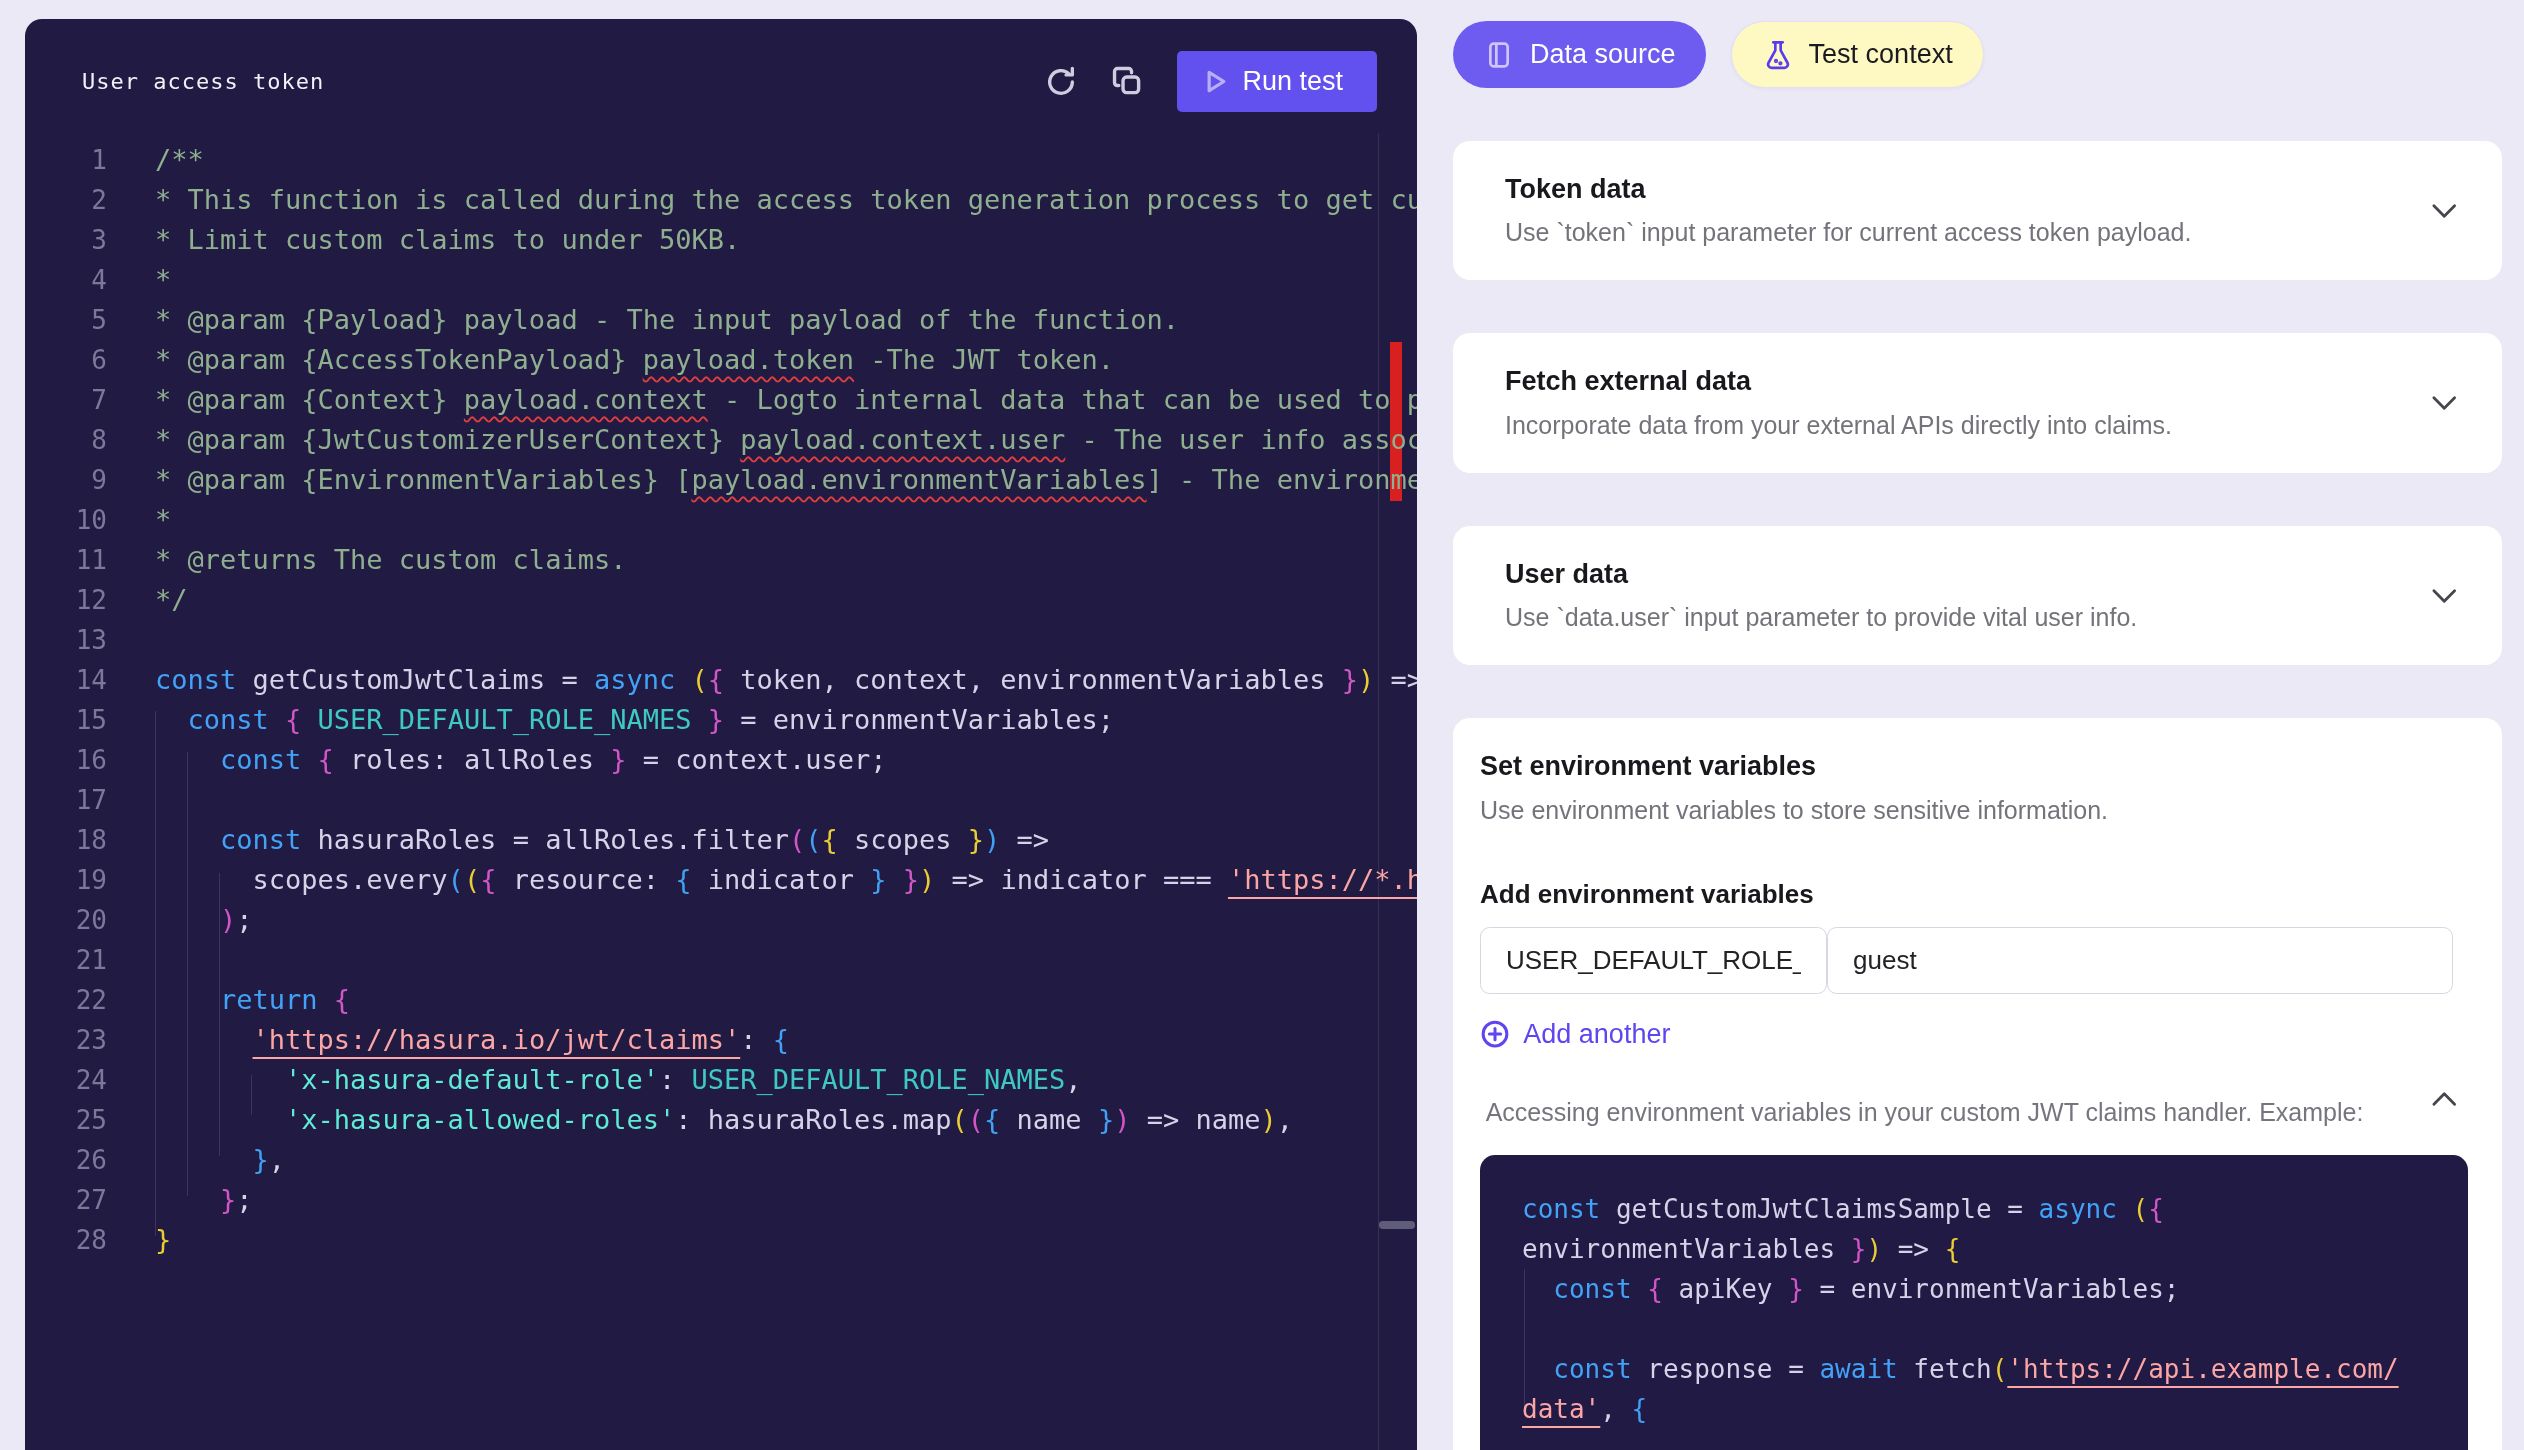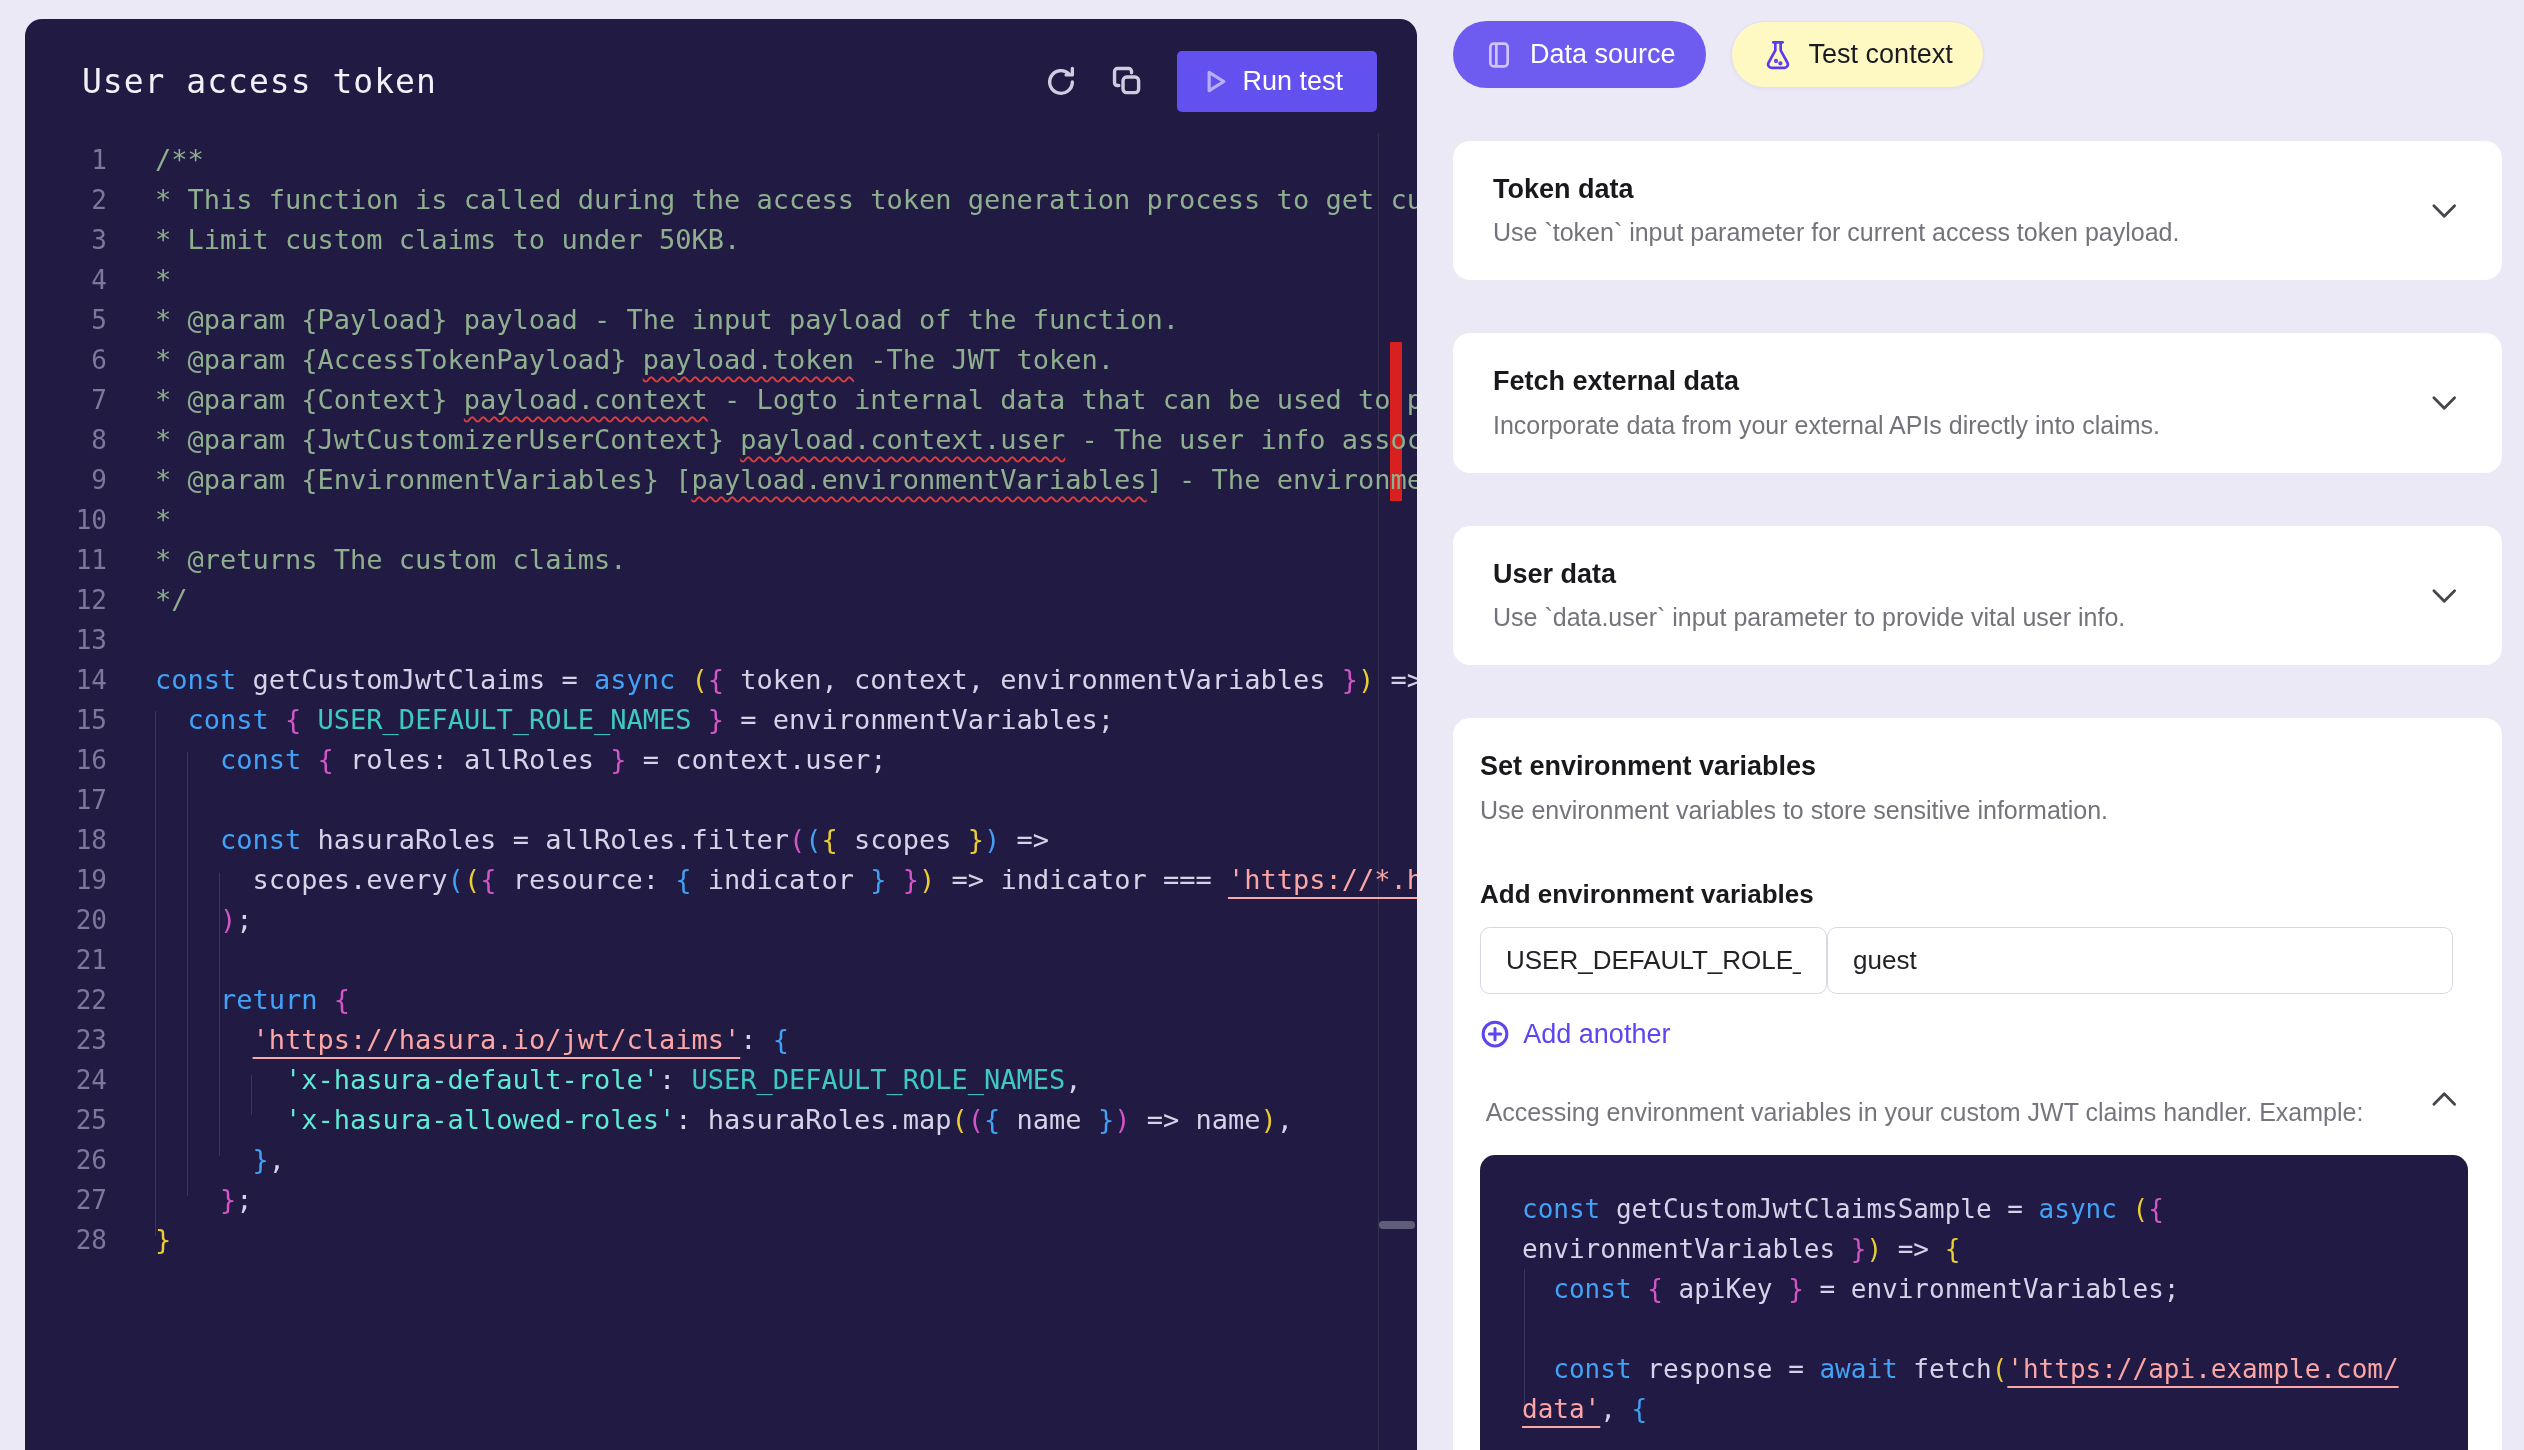--- a/index.html
+++ b/index.html
@@ -10,21 +10,21 @@
   .editor {
     position:absolute; left:25px; top:19px; width:1392px; height:1502px;
     background:#211b43; border-radius:17px; overflow:hidden;
   }
   .editor-header {
     height:93px; padding:32px 40px 0 57px;
     display:flex; align-items:center;
   }
   .editor-title {
     font-family:"DejaVu Sans Mono", monospace;
-    font-size:33px; color:#f2f0f8; letter-spacing:1px; flex:none;
+    font-size:22px; color:#f2f0f8; letter-spacing:1px; flex:none;
   }
   .header-spacer { flex:1; }
   .icon-btn {
     width:42px; height:42px; border:none; background:transparent; cursor:pointer;
     display:flex; align-items:center; justify-content:center; margin-left:25px; flex:none;
   }
   .icon-btn svg { stroke:#cfccdf; fill:none; stroke-width:2.4; stroke-linecap:round; stroke-linejoin:round; }
   .run-btn {
     margin-left:28.5px; flex:none; height:61px; padding:0 34px 0 27px;
     background:#6351ef; border:none; border-radius:5px; cursor:pointer;
@@ -61,21 +61,21 @@
   .tabs { display:flex; gap:25px; align-items:center; }
   .tab {
     height:67px; border-radius:950px; display:flex; align-items:center; gap:15px;
     padding:0 30px; font-size:27px; cursor:pointer; border:none; font-family:"Liberation Sans",sans-serif;
   }
   .tab.active { background:#6e5cf1; color:#ffffff; font-weight:500; }
   .tab.inactive { background:#fef9c3; color:#1a1a20; border:1px solid #e3e0f2; box-shadow:0 1px 3.8px rgba(40,30,90,0.05); }
 
   .card {
     background:#ffffff; border-radius:17px; margin-top:53px;
-    padding:32px 40px; position:relative; cursor:pointer;
+    padding:32px 52px; position:relative; cursor:pointer;
   }
   .card:first-of-type { margin-top:55px; }
   .card-title { font-size:27px; font-weight:700; color:#18181d; line-height:32px; }
   .card-sub { font-size:25px; color:#73737b; line-height:32px; margin-top:11.4px; }
   .chev { position:absolute; right:44px; top:50%; margin-top:-7.6px; }
   .chev svg { stroke:#46474e; fill:none; stroke-width:3; stroke-linecap:round; stroke-linejoin:round; }
   .chev.up svg { transform:rotate(180deg); }
 
   .env-card { padding:32px 34px 76px 27px; height:761px; cursor:default; }
   .env-label { font-size:26px; font-weight:700; color:#18181d; margin-top:53px; }

